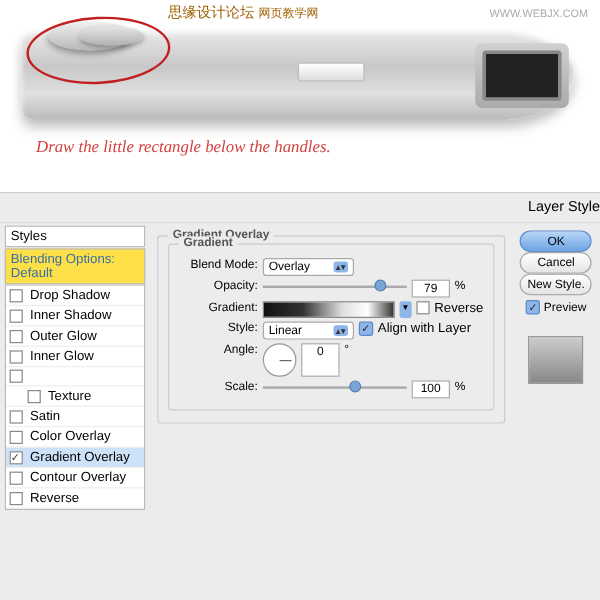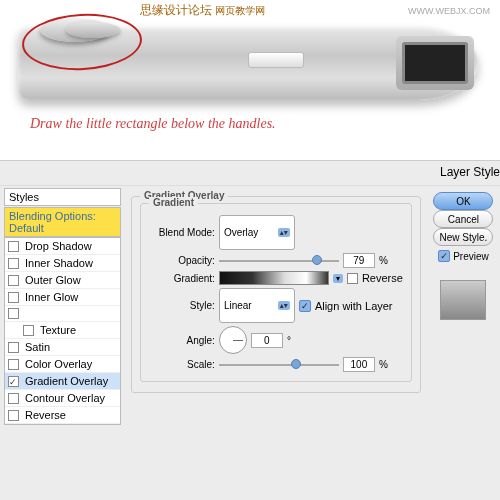--- a/index.html
+++ b/index.html
@@ -59,23 +59,23 @@
   .style-item.sel { background: #cde2f8; }
   .style-item.indent { padding-left: 18px; }
   .chk { width: 11px; height: 11px; border: 1px solid #888; background: #fff; display: inline-block; flex-shrink: 0; }
   .chk.on::after { content: "✓"; font-size: 9px; position: relative; top: -2px; left: 0; color: #333; }
   
   .settings-col { flex: 1; padding: 4px 6px; position: relative; }
   .group { border: 1px solid #ccc; border-radius: 3px; padding: 6px 8px 10px; margin-top: 6px; position: relative; background: #ececec; }
   .group-label { position: absolute; top: -7px; left: 8px; background: #ececec; padding: 0 4px; font-size: 10px; font-weight: bold; color: #555; }
   .inner-group { border: 1px solid #ccc; border-radius: 3px; padding: 8px 8px 6px; position: relative; }
   .inner-label { position: absolute; top: -7px; left: 8px; background: #ececec; padding: 0 4px; font-size: 10px; font-weight: bold; color: #555; }
-  .row { display: flex; align-items: center; margin: 3px 0; gap: 4px; }
+  .row { display: flex; margin: 3px 0; gap: 4px; }
   .lbl { width: 66px; text-align: right; font-size: 10px; }
-  .select { background: #fff; border: 1px solid #aaa; border-radius: 3px; padding: 11px 4px; font-size: 10px; display: flex; align-items: center; gap: 4px; min-width: 76px; }
+  .select { background: #fff; border: 1px solid #aaa; border-radius: 3px; padding: 1px 4px; font-size: 10px; display: flex; align-items: center; gap: 4px; min-width: 76px; }
   .sel-arrows { background: #8db5e6; border-radius: 2px; padding: 0 2px; font-size: 8px; color: #334; margin-left: auto; }
   .slider { position: relative; height: 12px; flex: 1; max-width: 120px; }
   .track { position: absolute; top: 5px; left: 0; right: 0; height: 2px; background: #aaa; }
   .thumb { position: absolute; top: 0; width: 10px; height: 10px; border-radius: 50%; background: #7aa6d6; border: 1px solid #5580b0; }
   .numbox { width: 32px; border: 1px solid #aaa; background: #fff; text-align: center; font-size: 10px; padding: 1px; }
   .pct { font-size: 10px; }
   .grad-swatch { width: 110px; height: 14px; border: 1px solid #888; background: linear-gradient(to right,#111,#333 30%,#ddd 60%,#fff 80%,#333); }
   .grad-arrow { background: #8db5e6; border-radius: 2px; padding: 0 3px; font-size: 8px; }
   .angle-dial { width: 28px; height: 28px; border-radius: 50%; border: 1px solid #999; position: relative; background: #fff; }
   .angle-dial::after { content: ""; position: absolute; left: 50%; top: 50%; width: 10px; height: 1px; background: #666; transform-origin: left; }

